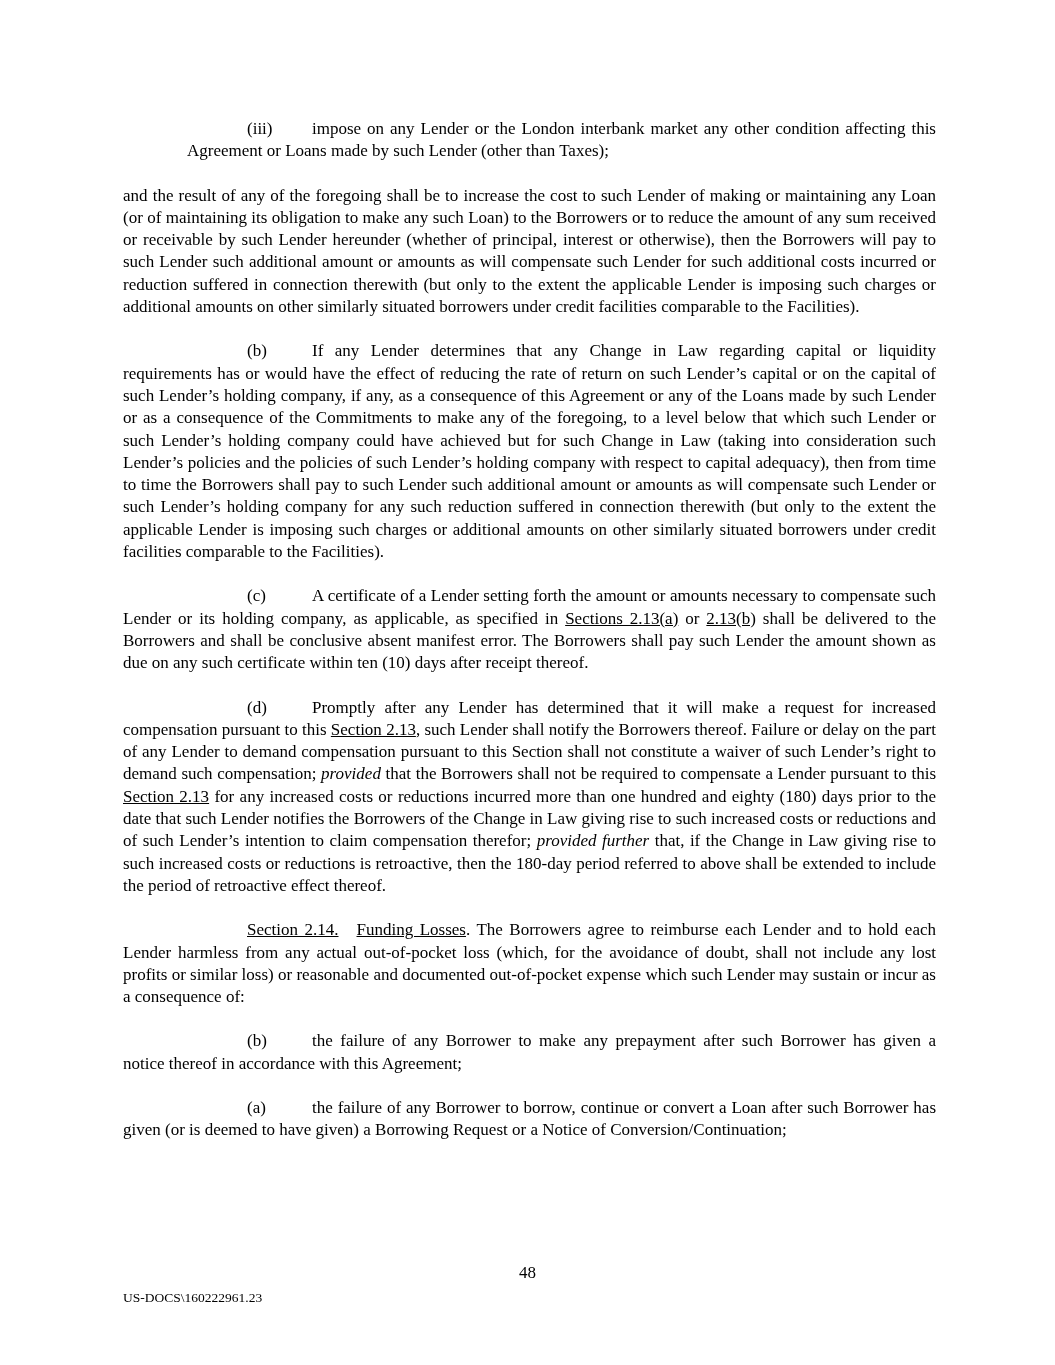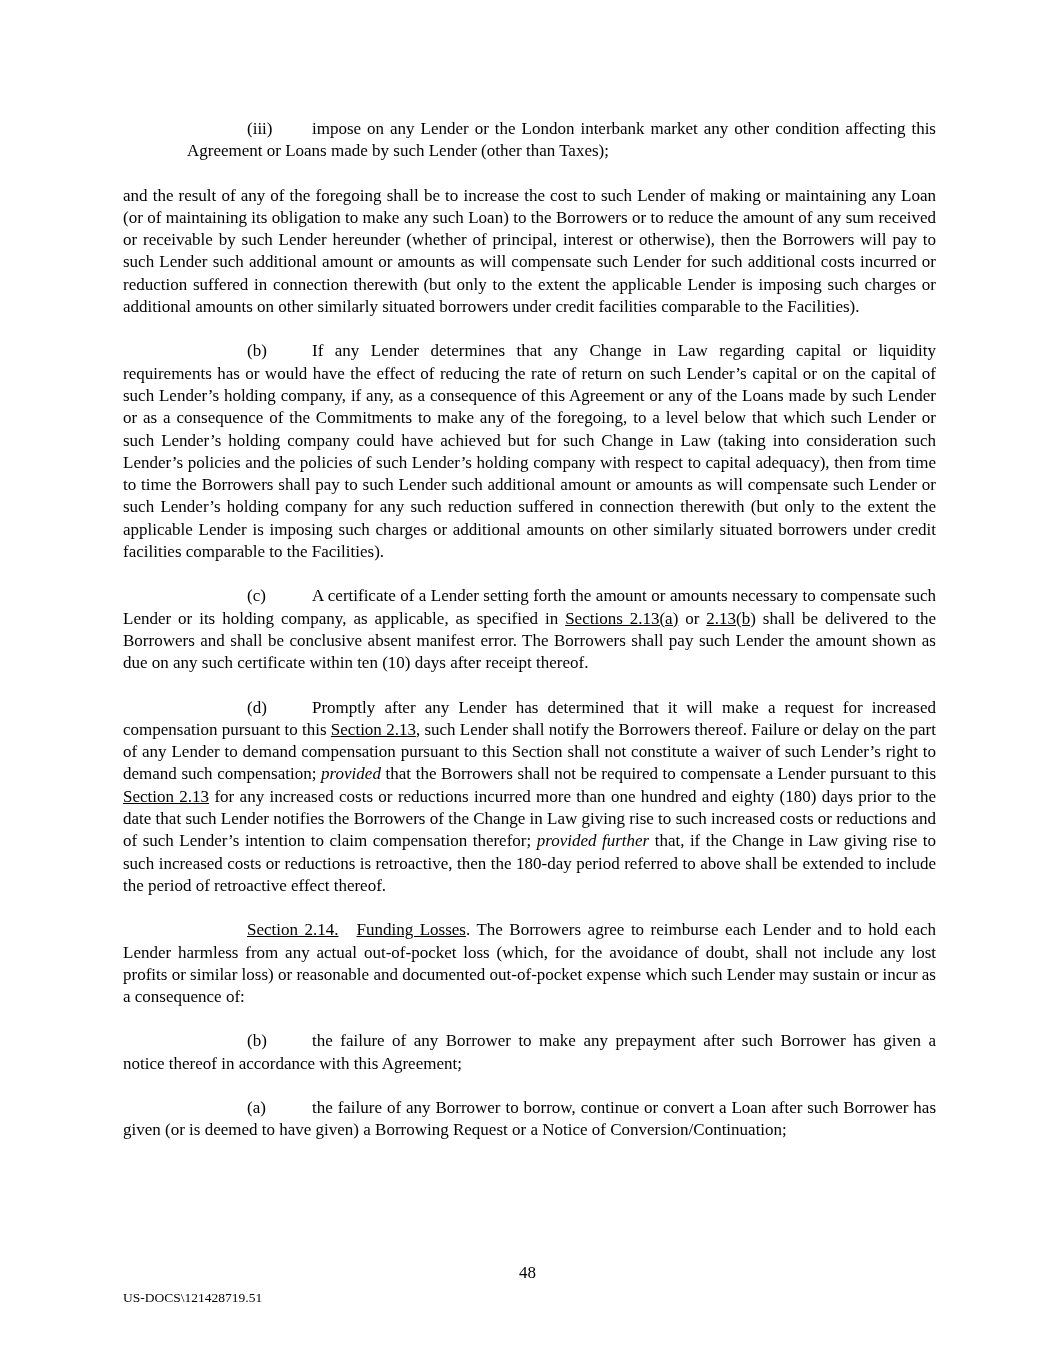--- a/index.html
+++ b/index.html
@@ -75,14 +75,14 @@
 
     <p class="para indent"><span class="u">Section 2.14.</span><span class="tab2"></span><span class="u">Funding Losses</span><span>.  The Borrowers agree to reimburse each Lender and to hold each Lender harmless from any actual out-of-pocket loss (which, for the avoidance of doubt, shall not include any lost profits or similar loss) or reasonable and documented out-of-pocket expense which such Lender may sustain or incur as a consequence of:</span></p>
 
     <p class="para indent"><span class="plabel">(b)</span><span>the failure of any Borrower to make any prepayment after such Borrower has given a notice thereof in accordance with this Agreement;</span></p>
 
     <p class="para indent"><span class="plabel">(a)</span><span>the failure of any Borrower to borrow, continue or convert a Loan after such Borrower has given (or is deemed to have given) a Borrowing Request or a Notice of Conversion/Continuation;</span></p>
 
   </div>
 
   <div class="page-number">48</div>
-  <div class="doc-id">US-DOCS\121428719.51</div>
+  <div class="doc-id">US-DOCS\160222961.23</div>
 </div>
 
 </body></html>

